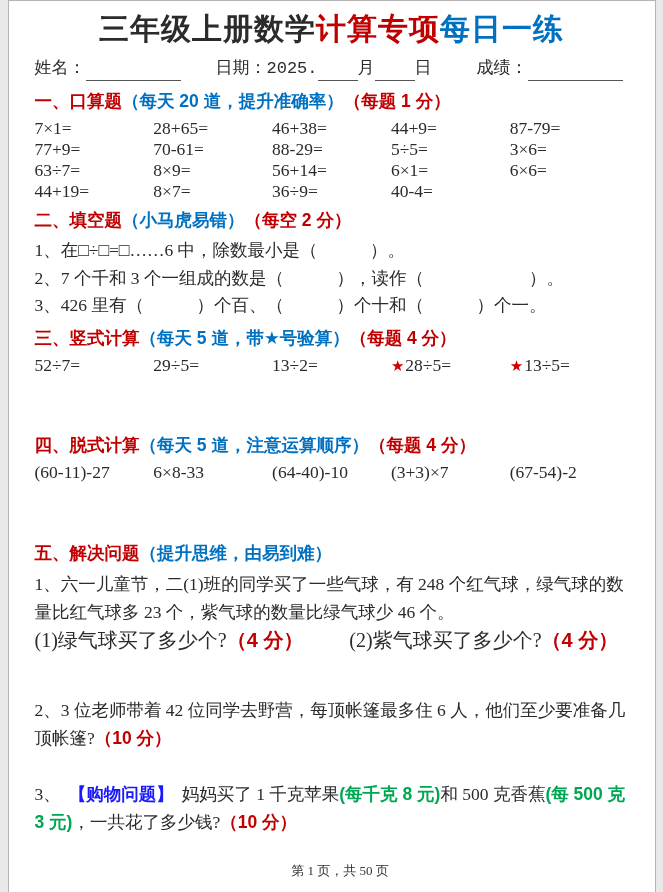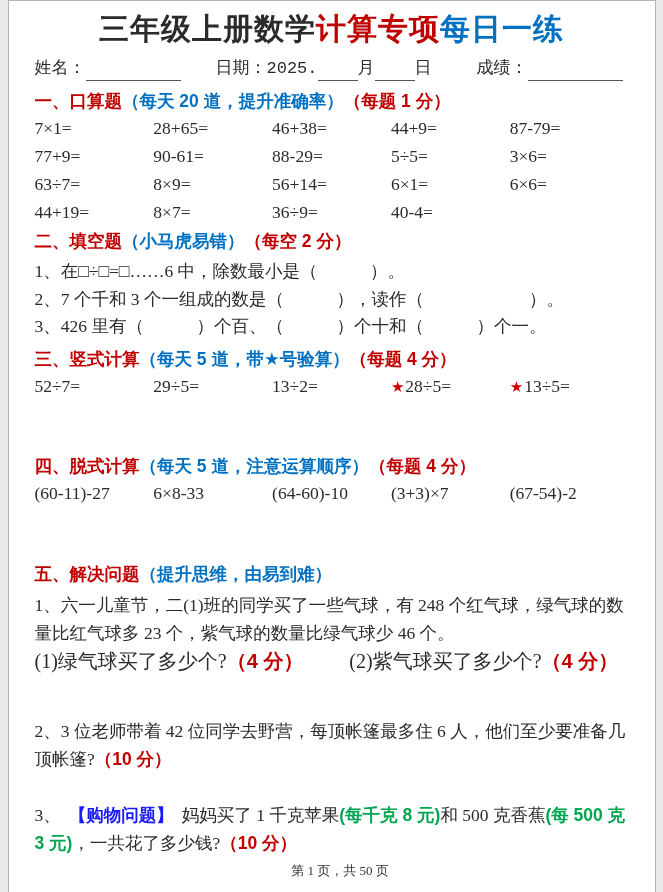--- a/index.html
+++ b/index.html
@@ -39,21 +39,21 @@
   }
   .w95 { width:95px; } .w40 { width:40px; }
   .gap35 { width:35px; } .gap45 { width:45px; }
   .sec-head {
     font-family:"Liberation Sans","DejaVu Sans",sans-serif;
     font-weight:bold; font-size:17.5px; line-height:25px;
     margin:6px 0 4px 0; white-space:nowrap;
   }
   .grid5 {
     display:grid; grid-template-columns:repeat(5,1fr);
-    font-size:17.5px; line-height:21px; row-gap:7px;
+    font-size:17.5px; line-height:21px; 
     margin:4px 0 2px 0;
   }
   .fill-line { font-size:17.5px; line-height:27.5px; }
   .star { color:#d40000; font-size:15px; margin-right:1px; }
   .para { font-size:17.5px; line-height:28px; margin:0; }
   .subq-row {
     display:grid; grid-template-columns:53% 47%;
     font-size:20px; line-height:28px;
   }
   .score { font-family:"Liberation Sans","DejaVu Sans",sans-serif; font-weight:bold; color:#c00000; }
@@ -90,21 +90,21 @@
   <div class="sec-head">
     <span class="red">一、口算题</span><span class="blue">（每天 20 道，提升准确率）</span><span class="red">（每题 1 分）</span>
   </div>
   <div class="grid5">
     <span>7×1=</span>
     <span>28+65=</span>
     <span>46+38=</span>
     <span>44+9=</span>
     <span>87-79=</span>
     <span>77+9=</span>
-    <span>90-61=</span>
+    <span>70-61=</span>
     <span>88-29=</span>
     <span>5÷5=</span>
     <span>3×6=</span>
     <span>63÷7=</span>
     <span>8×9=</span>
     <span>56+14=</span>
     <span>6×1=</span>
     <span>6×6=</span>
     <span>44+19=</span>
     <span>8×7=</span>
@@ -130,21 +130,21 @@
     <span><span class="star">★</span><span>13÷5=</span></span>
   </div>
   <div class="sp48"></div>
 
   <div class="sec-head">
     <span class="red">四、脱式计算</span><span class="blue">（每天 5 道，注意运算顺序）</span><span class="red">（每题 4 分）</span>
   </div>
   <div class="grid5">
     <span>(60-11)-27</span>
     <span>6×8-33</span>
-    <span>(64-60)-10</span>
+    <span>(64-40)-10</span>
     <span>(3+3)×7</span>
     <span>(67-54)-2</span>
   </div>
   <div class="sp50"></div>
 
   <div class="sec-head">
     <span class="red">五、解决问题</span><span class="blue">（提升思维，由易到难）</span>
   </div>
   <p class="para"><span>1、六一儿童节，二(1)班的同学买了一些气球，有 248 个红气球，绿气球的数量比红气球多 23 个，紫气球的数量比绿气球少 46 个。</span></p>
   <div class="subq-row">

